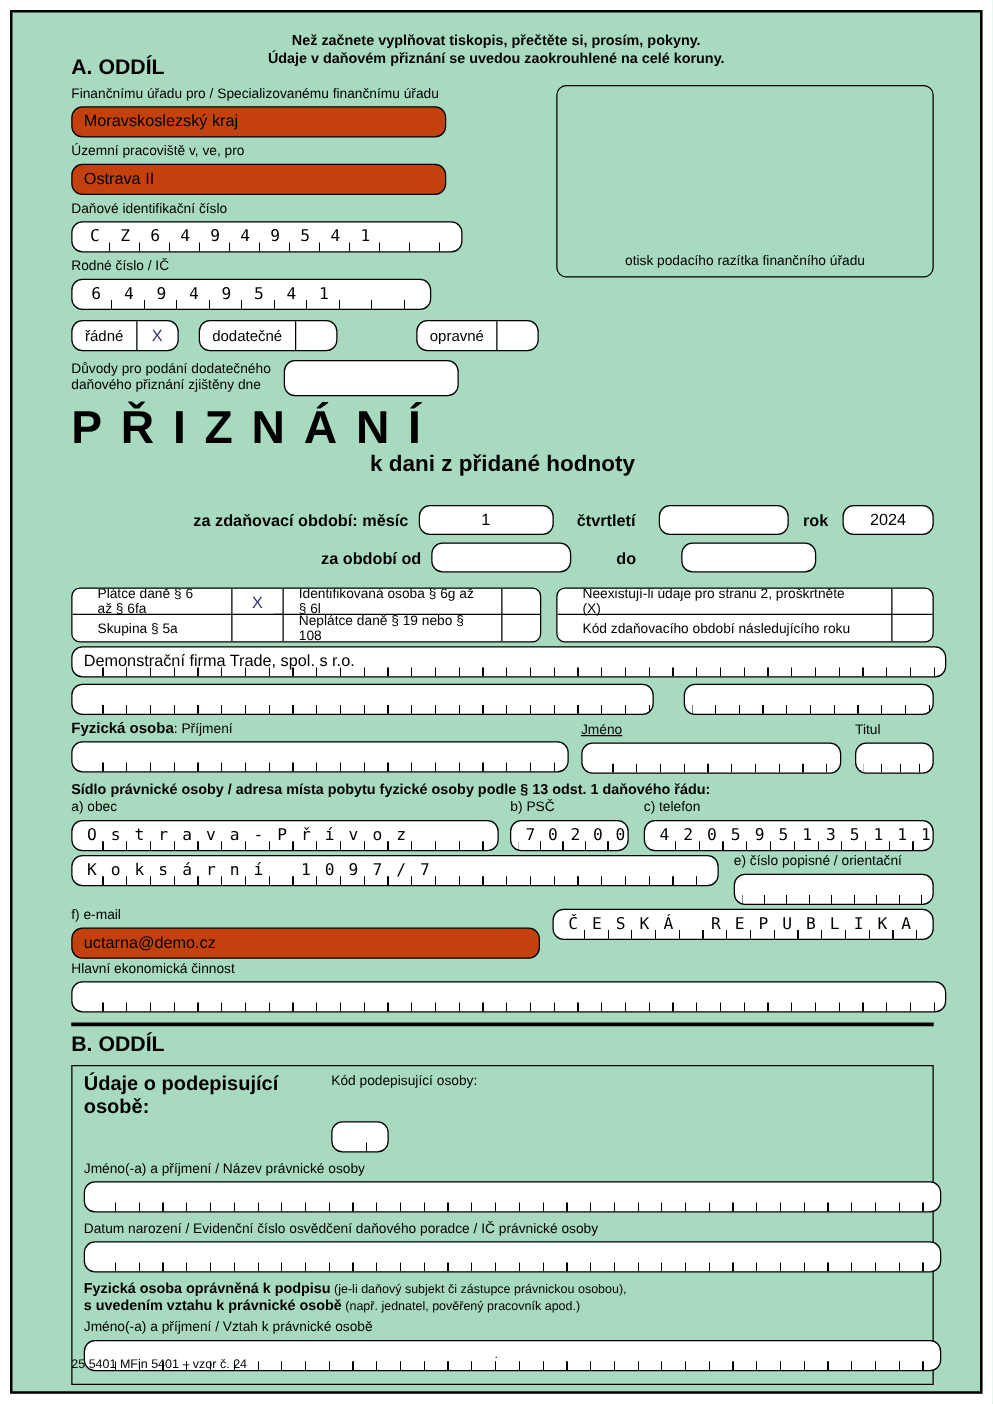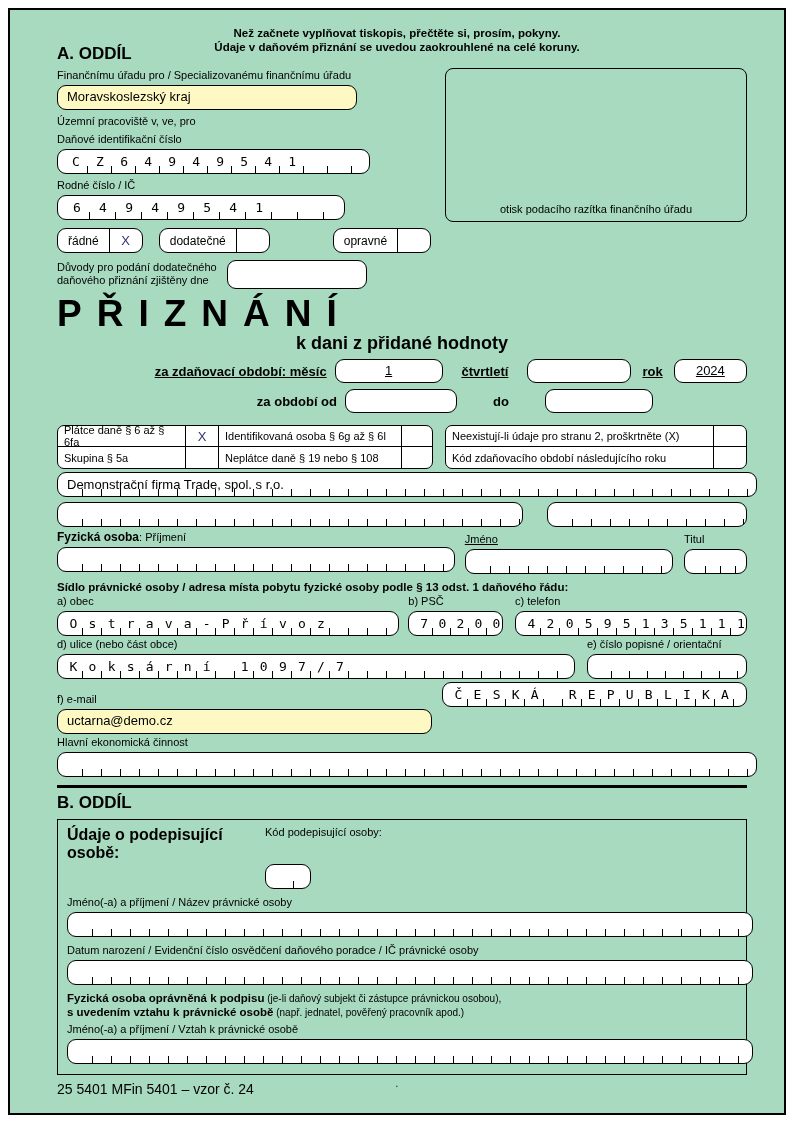--- a/index.html
+++ b/index.html
@@ -5,21 +5,21 @@
   * { box-sizing: border-box; margin:0; padding:0; }
   html,body { width:794px; height:1123px; background:#fff; font-family:"Liberation Sans",sans-serif; color:#000; }
   .sheet { position:absolute; left:8px; top:8px; width:778px; height:1107px; border:2px solid #000; background:#a8dac0; overflow:hidden; }
   .content { position:relative; height:100%; padding:0 37px 0 47px; }
 
   .notice { position:absolute; top:16px; left:0; right:0; text-align:center; font-size:11.5px; font-weight:bold; line-height:14px; }
   .sec-title { font-size:17px; font-weight:bold; }
   .a-title { padding-top:34px; }
 
   .lbl { font-size:11px; line-height:13px; margin-top:5px; }
-  .field { background:#fef9c3; border:1.5px solid #000; border-radius:9px; height:25px; line-height:22px; font-size:13px; padding-left:9px; margin-top:3px; }
+  .field { background:#c2410c; border:1.5px solid #000; border-radius:9px; height:25px; line-height:22px; font-size:13px; padding-left:9px; margin-top:3px; }
   .w300 { width:300px; }
 
   .comb { position:relative; background:#fff; border:1.5px solid #000; border-radius:9px; height:25px; line-height:22px; margin-top:3px;
           background-image: repeating-linear-gradient(90deg, transparent 0, transparent calc(var(--cw) - 1px), #000 calc(var(--cw) - 1px), #000 var(--cw));
           background-origin: content-box; background-repeat:no-repeat; background-size:100% 7px; background-position:left bottom; padding-left:6px; overflow:hidden; }
   .comb .val { font-family:"DejaVu Sans Mono",monospace; font-size:13px; letter-spacing: calc(var(--cw) - 7.8px); margin-left: calc((var(--cw) - 7.8px)/2); white-space:pre; }
   .comb .val-prop { font-family:"Liberation Sans",sans-serif; font-size:13px; padding-left:3px; letter-spacing:0; }
   .cw24 { --cw:24px; } .cw26 { --cw:26px; } .cw19 { --cw:19px; } .cw18 { --cw:18px; } .cw15 { --cw:15px; } .cw22 { --cw:22px; }
 
   .stamp-box { position:absolute; top:58px; right:37px; width:302px; height:154px; border:1.5px solid #000; border-radius:8px; }
@@ -38,34 +38,34 @@
   .pocet-box { background:#fff; border:1.5px solid #000; border-radius:9px; width:66px; height:25px; margin-left:14px; text-align:center; line-height:22px; font-size:13px; }
 
   .big-title { font-size:37px; font-weight:bold; letter-spacing:15px; margin-top:4px; }
   .sub-title { text-align:center; font-size:18px; font-weight:bold; margin-top:-2px; }
 
   .period-row { display:flex; align-items:center; justify-content:flex-start; margin-top:6px; font-size:13px; font-weight:bold; }
   .p-field { background:#fff; border:1.5px solid #000; border-radius:9px; height:24px; line-height:21px; font-size:13px; text-align:center; font-weight:normal; }
 
   .tables-row { display:flex; margin-top:12px; justify-content:space-between; }
   .sgrid { display:grid; border:1.5px solid #000; border-radius:7px; overflow:hidden; background:#fff; font-size:11px; }
-  .sgrid > div { border-right:1.5px solid #000; border-bottom:1.5px solid #000; padding:0 6px; display:flex; align-items:center; height:21px; }
+  .sgrid > div { border-right:1.5px solid #000; border-bottom:1.5px solid #000; padding:0 20px; display:flex; align-items:center; height:21px; }
   .sgrid > div:nth-child(4n), .sgrid-r > div:nth-child(2n) { border-right:none; }
   .sgrid > div.last-row { border-bottom:none; }
   .xcell { justify-content:center; color:#33336e; font-size:13px; }
 
   .lbl-b { font-size:11px; line-height:13px; margin-top:6px; }
   .lbl-b b { font-size:12px; }
   .inline-row { display:flex; }
 
   .thick-line { border-top:3px solid #000; margin-top:8px; }
 
   .b-box { border:1.5px solid #000; margin-top:6px; padding:6px 9px 10px 9px; }
 
-  .footer { position:absolute; bottom:16px; left:47px; font-size:14px; }
+  .footer { position:absolute; bottom:16px; left:47px; font-size:10px; }
   .center-dot { position:absolute; bottom:24px; left:0; right:0; text-align:center; font-size:10px; }
 </style>
 </head>
 <body>
 
 <div class="sheet">
 <div class="content">
 
   <div class="notice">
     <div>Než začnete vyplňovat tiskopis, přečtěte si, prosím, pokyny.</div>
@@ -75,20 +75,21 @@
   <div class="sec-title a-title">A. ODDÍL</div>
 
   <div class="stamp-box">
     <div class="cap">otisk podacího razítka finančního úřadu</div>
   </div>
 
   <div class="lbl">Finančnímu úřadu pro / Specializovanému finančnímu úřadu</div>
   <div class="field w300"><span>Moravskoslezský kraj</span></div>
 
   <div class="lbl">Územní pracoviště v, ve, pro</div>
+  <div class="field w300"><span>Ostrava II</span></div>
 
   <div class="lbl">Daňové identifikační číslo</div>
   <div class="comb cw24" style="width:313px;"><span class="val">CZ64949541</span></div>
 
   <div class="lbl">Rodné číslo / IČ</div>
   <div class="comb cw26" style="width:288px;"><span class="val">64949541</span></div>
 
   <div class="chk-row">
     <div class="chk">
       <span class="c-lbl">řádné</span>
@@ -109,21 +110,21 @@
       <div>Důvody pro podání dodatečného</div>
       <div>daňového přiznání zjištěny dne</div>
     </div>
     <div class="duvody-box"></div>
   </div>
 
 
   <div class="big-title">PŘIZNÁNÍ</div>
   <div class="sub-title">k dani z přidané hodnoty</div>
 
-  <div class="period-row" style="margin-top:5px;text-decoration:underline;">
+  <div class="period-row" style="margin-top:22px;">
     <span style="width:288px; text-align:right; padding-right:8px;">za zdaňovací období: měsíc</span>
     <div class="p-field" style="width:112px;"><span>1</span></div>
     <span style="width:88px; text-align:center;">čtvrtletí</span>
     <div class="p-field" style="width:108px;"><span></span></div>
     <span style="width:44px; text-align:center;">rok</span>
     <div class="p-field" style="width:76px;"><span>2024</span></div>
   </div>
   <div class="period-row">
     <span style="width:288px; text-align:right; padding-right:8px;">za období od</span>
     <div class="p-field" style="width:112px;"></div>
@@ -181,31 +182,30 @@
       <div class="lbl" style="margin-top:1px;">b) PSČ</div>
       <div class="comb cw18" style="width:95px;"><span class="val">70200</span></div>
     </div>
     <div>
       <div class="lbl" style="margin-top:1px;">c) telefon</div>
       <div class="comb cw19" style="width:232px;"><span class="val">420595135111</span></div>
     </div>
   </div>
   <div class="inline-row">
     <div style="width:540px;">
-      <div class="lbl" style="margin-top:2px;">d) ulice (nebo část obce)</div>
       <div class="comb cw19" style="width:518px;"><span class="val">Koksární 1097/7</span></div>
     </div>
     <div>
       <div class="lbl" style="margin-top:2px;">e) číslo popisné / orientační</div>
       <div class="comb cw18" style="width:160px;"></div>
     </div>
   </div>
   <div class="inline-row">
     <div style="width:398px;">
-      <div class="lbl" style="margin-top:14px;">f) e-mail</div>
+      <div class="lbl" style="margin-top:2px;">f) e-mail</div>
       <div class="field" style="width:375px;"><span>uctarna@demo.cz</span></div>
     </div>
     <div>
       <div class="comb cw19" style="width:305px;"><span class="val">ČESKÁ REPUBLIKA</span></div>
     </div>
   </div>
   <div class="lbl" style="margin-top:2px;">Hlavní ekonomická činnost</div>
   <div class="comb cw19" style="width:700px;"></div>
 
   <div class="thick-line"></div>

